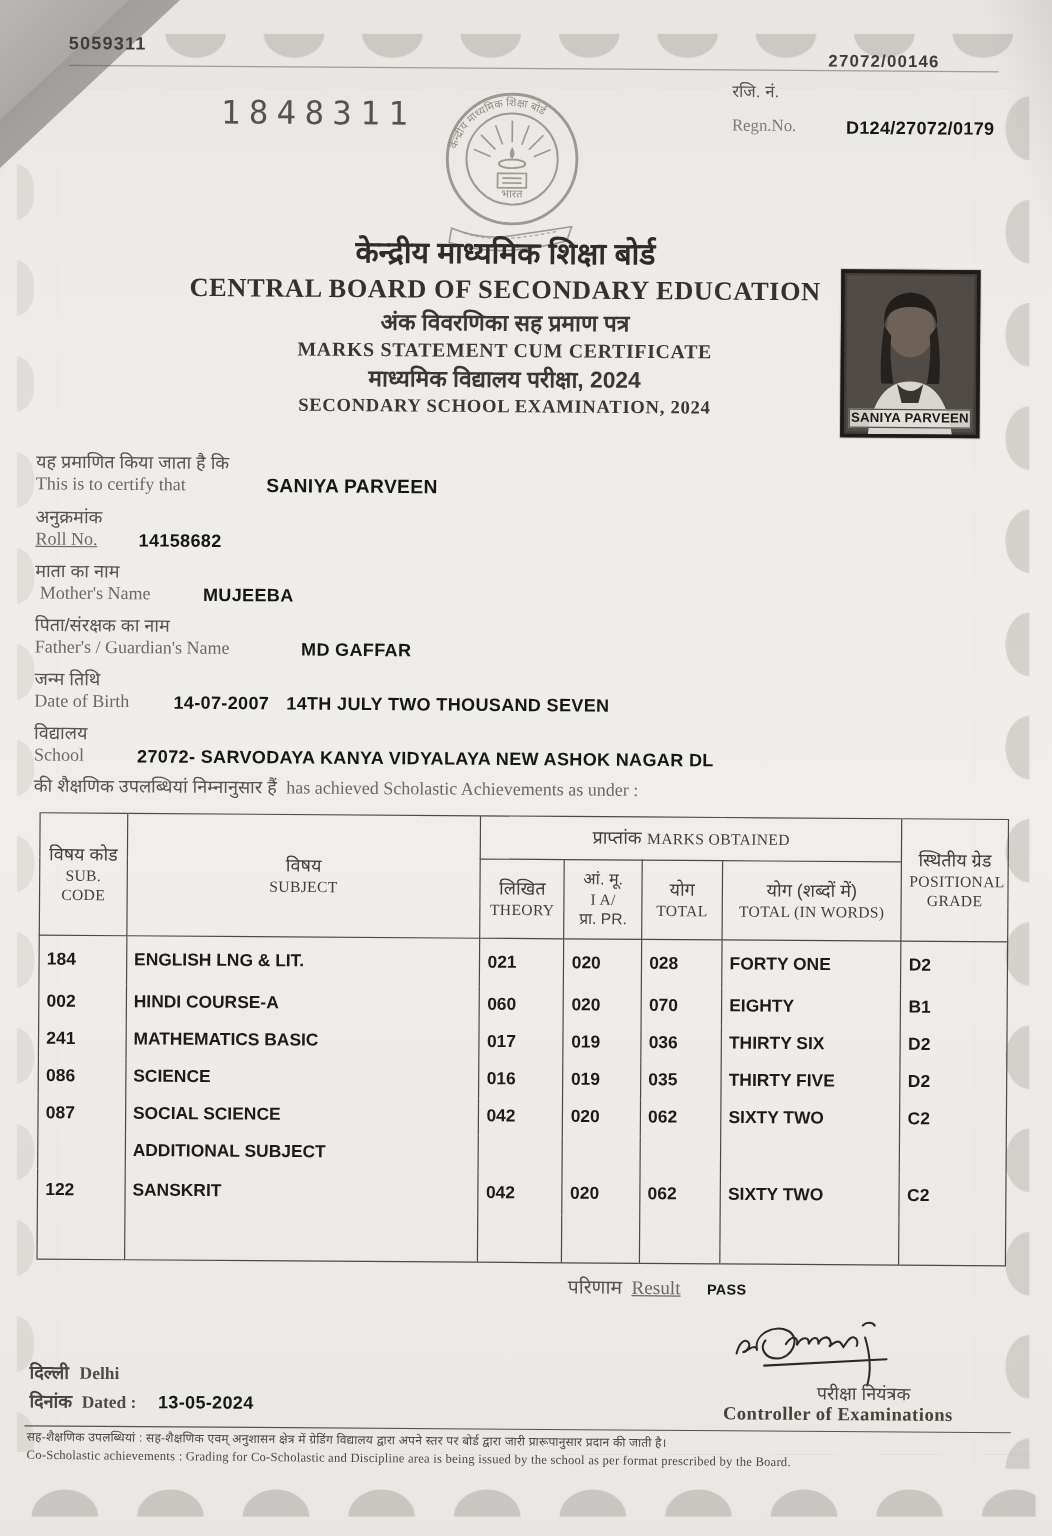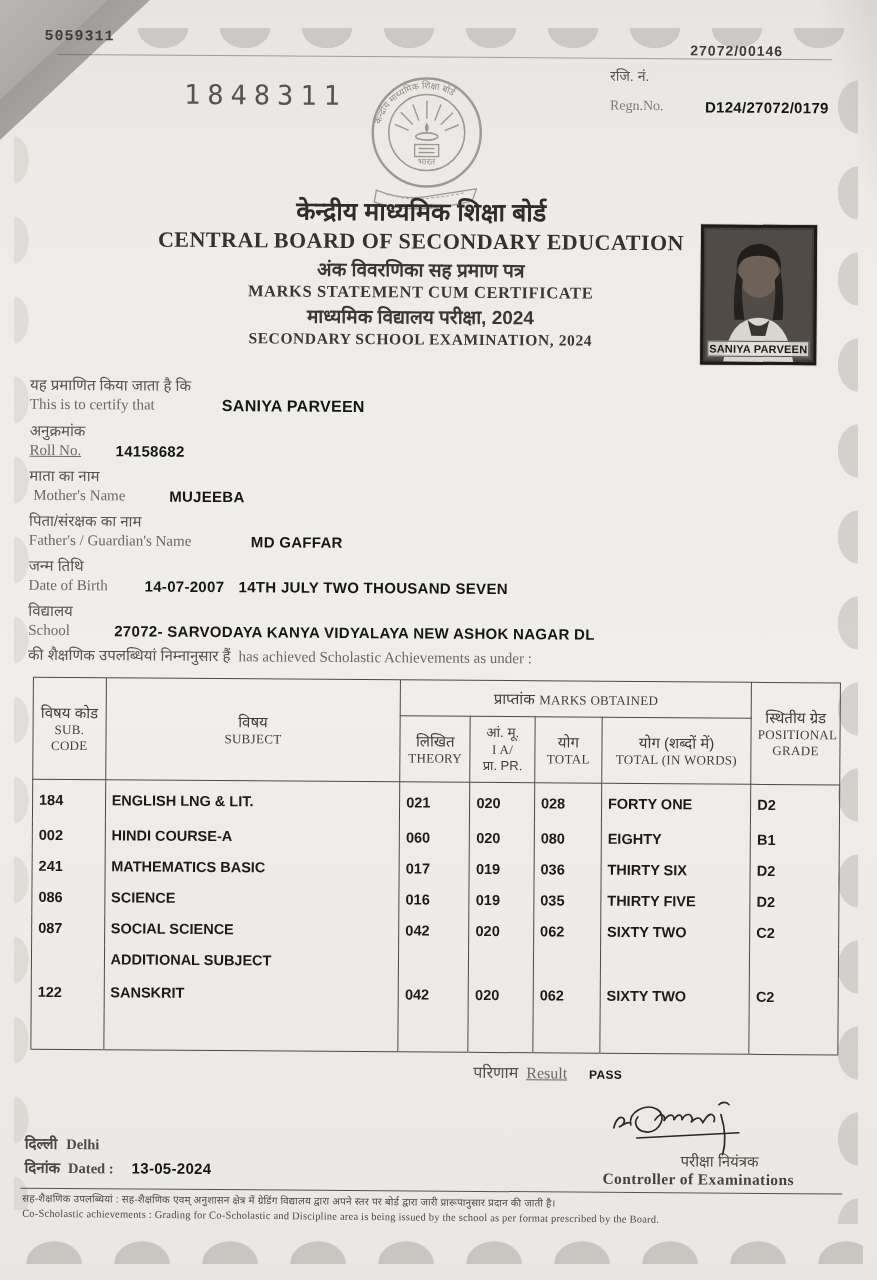--- a/index.html
+++ b/index.html
@@ -105,21 +105,21 @@
 
   <div class="band top"></div>
   <div class="band bottom"></div>
   <div class="band right"></div>
   <div class="band left"></div>
   <div class="corner-dark"></div>
   <div class="corner-dark2"></div>
 
   <div class="content">
 
-    <div class="abs t-serial" style="left:42px; top:30px;font-family:Liberation Mono, monospace;">5059311</div>
+    <div class="abs t-serial" style="left:55px; top:30px;">5059311</div>
     <div class="abs rule" style="left:55px; top:56px; width:775px; height:1px; opacity:.5;"></div>
     <div class="abs t-serial" style="left:688px; top:40px; font-size:14px;">27072/00146</div>
     <div class="abs t-dotnum" style="left:182px; top:80px;">1848311</div>
 
     <div class="abs t-label-hi" style="left:608px; top:64px; font-size:14px;">रजि. नं.</div>
     <div class="abs t-label-en" style="left:608px; top:96px; font-size:14px; color:#7d7b77;">Regn.No.</div>
     <div class="abs t-value" style="left:703px; top:96px;">D124/27072/0179</div>
 
     <div class="abs" style="left:355px; top:66px; width:140px; height:150px; opacity:.85;">
       <svg class="emblem" viewBox="0 0 140 150" width="140" height="150">
@@ -264,21 +264,21 @@
           <td class="c">020</td>
           <td class="c">028</td>
           <td class="l">FORTY ONE</td>
           <td class="c">D2</td>
         </tr>
         <tr class="datarow">
           <td class="c">002</td>
           <td class="l">HINDI COURSE-A</td>
           <td class="c">060</td>
           <td class="c">020</td>
-          <td class="c">080</td>
+          <td class="c">070</td>
           <td class="l">EIGHTY</td>
           <td class="c">B1</td>
         </tr>
         <tr class="datarow">
           <td class="c">241</td>
           <td class="l">MATHEMATICS BASIC</td>
           <td class="c">017</td>
           <td class="c">019</td>
           <td class="c">036</td>
           <td class="l">THIRTY SIX</td>

